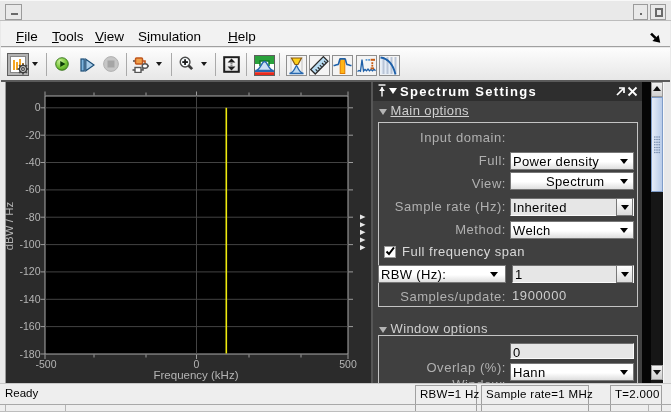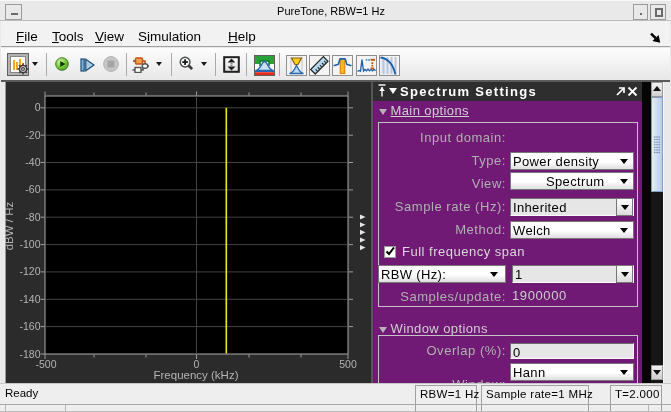--- a/index.html
+++ b/index.html
@@ -15,21 +15,21 @@
 .menu { position:absolute; font-size:13.5px; color:#000; }
 .menu u { text-decoration:underline; }
 
 #toolbar { left:1px; top:48px; width:669px; height:34px; background:linear-gradient(#fdfdfd,#e7e7e7); border-bottom:2px solid #5a5a5a; }
 .sep { position:absolute; top:5px; width:1px; height:23px; background:#aaaaaa; }
 .tbbtn { position:absolute; top:7px; width:21px; height:21px; border:1px solid #8f8f8f; background:linear-gradient(#ffffff,#e3e3e3); }
 .dar { position:absolute; width:0; height:0; border-left:3.5px solid transparent; border-right:3.5px solid transparent; border-top:4.5px solid #1a1a1a; top:14px; }
 
 #content { left:0; top:82px; width:671px; height:301px; background:#e9e9e9; }
 #plotarea { left:4px; top:0; width:367px; height:301px; }
-#panel { left:373px; top:0; width:269px; height:301px; background:#701a75; overflow:hidden; color:#b0b0b0; }
+#panel { left:373px; top:0; width:269px; height:301px; background:#404040; overflow:hidden; color:#b0b0b0; }
 #phead { position:absolute; left:0; top:0; width:269px; height:19px; background:#2e2e2e; }
 .sect { position:absolute; font-size:13px; letter-spacing:0.4px; color:#cfcfcf; }
 .sect .tri { display:inline-block; width:0; height:0; border-left:4.5px solid transparent; border-right:4.5px solid transparent; border-top:6px solid #b4b4b4; margin-right:3.5px; }
 .gbox { position:absolute; border:1px solid #c4c4c4; }
 .flabel { position:absolute; width:123px; left:10px; text-align:right; font-size:13px; letter-spacing:0.55px; color:#b0b0b0; white-space:nowrap; }
 .dd { position:absolute; left:137px; width:124px; height:18px; background:linear-gradient(#ffffff,#ffffff 55%,#dedede); border:1px solid #777777; color:#000; font-size:13px; letter-spacing:0.35px; padding:1px 0 0 2px; white-space:nowrap; overflow:hidden; }
 .dd .arr { position:absolute; right:5px; top:6px; width:0; height:0; border-left:4.5px solid transparent; border-right:4.5px solid transparent; border-top:5px solid #000; }
 .combo { position:absolute; left:137px; width:124px; height:18px; background:#e6e6e6; border:1px solid #6f6f6f; border-bottom-color:#fafafa; border-right-color:#fafafa; color:#000; font-size:13px; letter-spacing:0.35px; padding:1px 0 0 2px; }
 .combo .btn { position:absolute; right:0; top:-1px; width:17px; height:18px; background:linear-gradient(#ffffff,#dcdcdc); border:1px solid #777777; }
 .combo .arr { position:absolute; right:4px; top:6px; width:0; height:0; border-left:4.5px solid transparent; border-right:4.5px solid transparent; border-top:5px solid #000; }
@@ -37,21 +37,20 @@
 #sbar { left:651px; top:0; width:12px; height:301px; background:#161616; }
 .sbtn { position:absolute; left:0; width:12px; height:15px; background:linear-gradient(#f2f2f2,#cfcfcf); border:1px solid #9a9a9a; }
 
 #statusbar { left:0; top:383px; width:671px; height:29px; background:#eeeeee; border-top:1px solid #c8c8c8; }
 .sbox { position:absolute; height:35px; border:1px solid #a0a0a0; background:#eeeeee; font-size:11.5px; letter-spacing:0.3px; color:#000; text-align:left; padding:2px 0 0 4px; white-space:nowrap; }
 </style></head>
 <body>
 <div id="win">
 
   <div id="titlebar" class="abs"></div>
-  <div id="title" class="abs">PureTone, RBW=1 Hz</div>
   <div class="abs tbtn" style="left:5px;top:4px;width:17px;height:16px;">
       <div style="position:absolute;left:5px;top:8px;width:7px;height:2px;background:#6a6a6a;"></div>
     </div>
   <div class="abs tbtn" style="left:633px;top:4px;width:15px;height:16px;">
       <div style="position:absolute;left:5.5px;top:7.5px;width:2.5px;height:2.5px;border:1px solid #6a6a6a;"></div>
     </div>
   <div class="abs tbtn" style="left:650px;top:4px;width:16px;height:16px;">
       <div style="position:absolute;left:3.5px;top:2.5px;width:8px;height:9px;border:2px solid #6a6a6a;"></div>
     </div>
   <div class="abs" style="left:0;top:20px;width:671px;height:1px;background:#bdbdbd;"></div>
@@ -335,21 +334,21 @@
           <g stroke="#fff" stroke-width="1.8">
             <line x1="1.5" y1="1.5" x2="9.5" y2="9.5"></line>
             <line x1="9.5" y1="1.5" x2="1.5" y2="9.5"></line>
           </g>
         </svg>
 
       <div class="sect" style="left:6px;top:21px;text-decoration:underline;"><span class="tri"></span>Main options</div>
       <div class="gbox" style="left:5px;top:40px;width:260px;height:185px;"></div>
 
       <div class="flabel" style="top:48px;">Input domain:</div>
-      <div class="flabel" style="top:71px;">Type:</div>
+      <div class="flabel" style="top:71px;">Full:</div>
       <div class="dd" style="top:69.5px;">Power density<span class="arr"></span></div>
       <div class="flabel" style="top:94px;">View:</div>
       <div class="dd" style="top:90px;padding-left:35px;">Spectrum<span class="arr"></span></div>
       <div class="flabel" style="top:117px;">Sample rate (Hz):</div>
       <div class="combo" style="top:115.5px;">Inherited<span class="btn"></span><span class="arr"></span></div>
       <div class="flabel" style="top:140px;">Method:</div>
       <div class="dd" style="top:138.5px;">Welch<span class="arr"></span></div>
 
       <div style="position:absolute;left:11px;top:164px;width:12px;height:12px;background:#fff;border:1px solid #9a9a9a;">
         <svg style="display:block" width="10" height="10" viewBox="0 0 10 10">
@@ -360,21 +359,21 @@
 
       <div class="dd" style="left:5px;top:182.5px;width:128px;">RBW (Hz):<span class="arr" style="right:7px;"></span></div>
       <div class="combo" style="left:139px;top:182.5px;width:122px;">1<span class="btn"></span><span class="arr"></span></div>
 
       <div class="flabel" style="top:207px;">Samples/update:</div>
       <div style="position:absolute;left:139px;top:206px;font-size:13px;letter-spacing:0.6px;color:#cccccc;">1900000</div>
 
       <div class="sect" style="left:6px;top:239px;"><span class="tri"></span>Window options</div>
       <div class="gbox" style="left:5px;top:253px;width:260px;height:52px;"></div>
 
-      <div class="flabel" style="top:261px;">Overlap (%):</div>
+      <div class="flabel" style="top:278px;">Overlap (%):</div>
       <div class="combo" style="top:260.5px;height:16px;">0</div>
       <div class="flabel" style="top:295px;">Window:</div>
       <div class="dd" style="top:280.5px;">Hann<span class="arr"></span></div>
     </div>
 
     <div class="abs" style="left:642px;top:0;width:9px;height:301px;background:#050505;"></div>
 
     <div id="sbar" class="abs">
       <div class="sbtn" style="top:0;">
           <svg style="display:block" width="10" height="13" viewBox="0 0 10 13">

